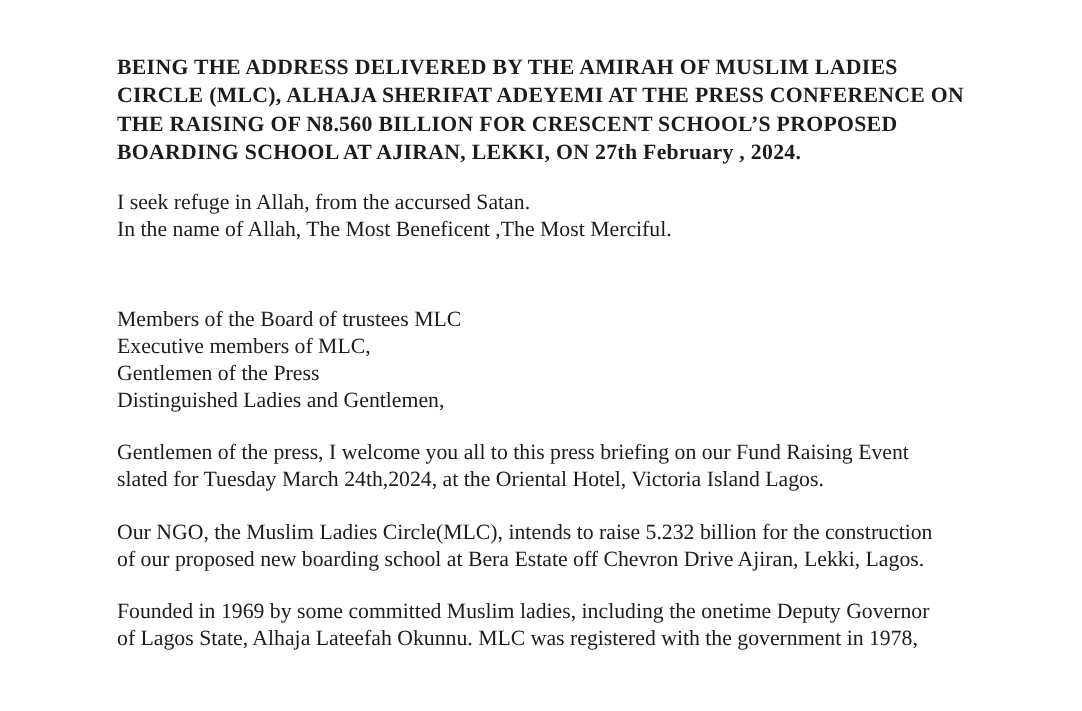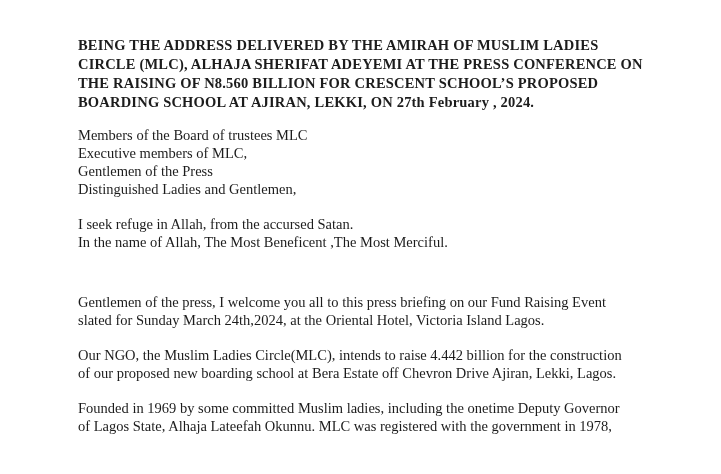--- a/index.html
+++ b/index.html
@@ -40,30 +40,30 @@
 </style>
 </head>
 <body>
 
 <div class="page">
   <h1 class="doc-title">BEING THE ADDRESS DELIVERED BY THE AMIRAH OF MUSLIM LADIES
 CIRCLE (MLC), ALHAJA SHERIFAT ADEYEMI AT THE PRESS CONFERENCE ON
 THE RAISING OF N8.560 BILLION FOR CRESCENT SCHOOL’S PROPOSED
 BOARDING SCHOOL AT AJIRAN, LEKKI, ON 27th February , 2024.</h1>
 
+  <p class="para gap-large">I seek refuge in Allah, from the accursed Satan.
+In the name of Allah, The Most Beneficent ,The Most Merciful.</p>
+
   <p class="para">Members of the Board of trustees MLC
 Executive members of MLC,
 Gentlemen of the Press
 Distinguished Ladies and Gentlemen,</p>
 
-  <p class="para gap-large">I seek refuge in Allah, from the accursed Satan.
-In the name of Allah, The Most Beneficent ,The Most Merciful.</p>
-
 
   <p class="para">Gentlemen of the press, I welcome you all to this press briefing on our Fund Raising Event
-slated for Sunday March 24th,2024, at the Oriental Hotel, Victoria Island Lagos.</p>
+slated for Tuesday March 24th,2024, at the Oriental Hotel, Victoria Island Lagos.</p>
 
-  <p class="para">Our NGO, the Muslim Ladies Circle(MLC), intends to raise 4.442 billion for the construction
+  <p class="para">Our NGO, the Muslim Ladies Circle(MLC), intends to raise 5.232 billion for the construction
 of our proposed new boarding school at Bera Estate off Chevron Drive Ajiran, Lekki, Lagos.</p>
 
   <p class="para">Founded in 1969 by some committed Muslim ladies, including the onetime Deputy Governor
 of Lagos State, Alhaja Lateefah Okunnu. MLC was registered with the government in 1978,</p>
 </div>
 
 </body></html>

